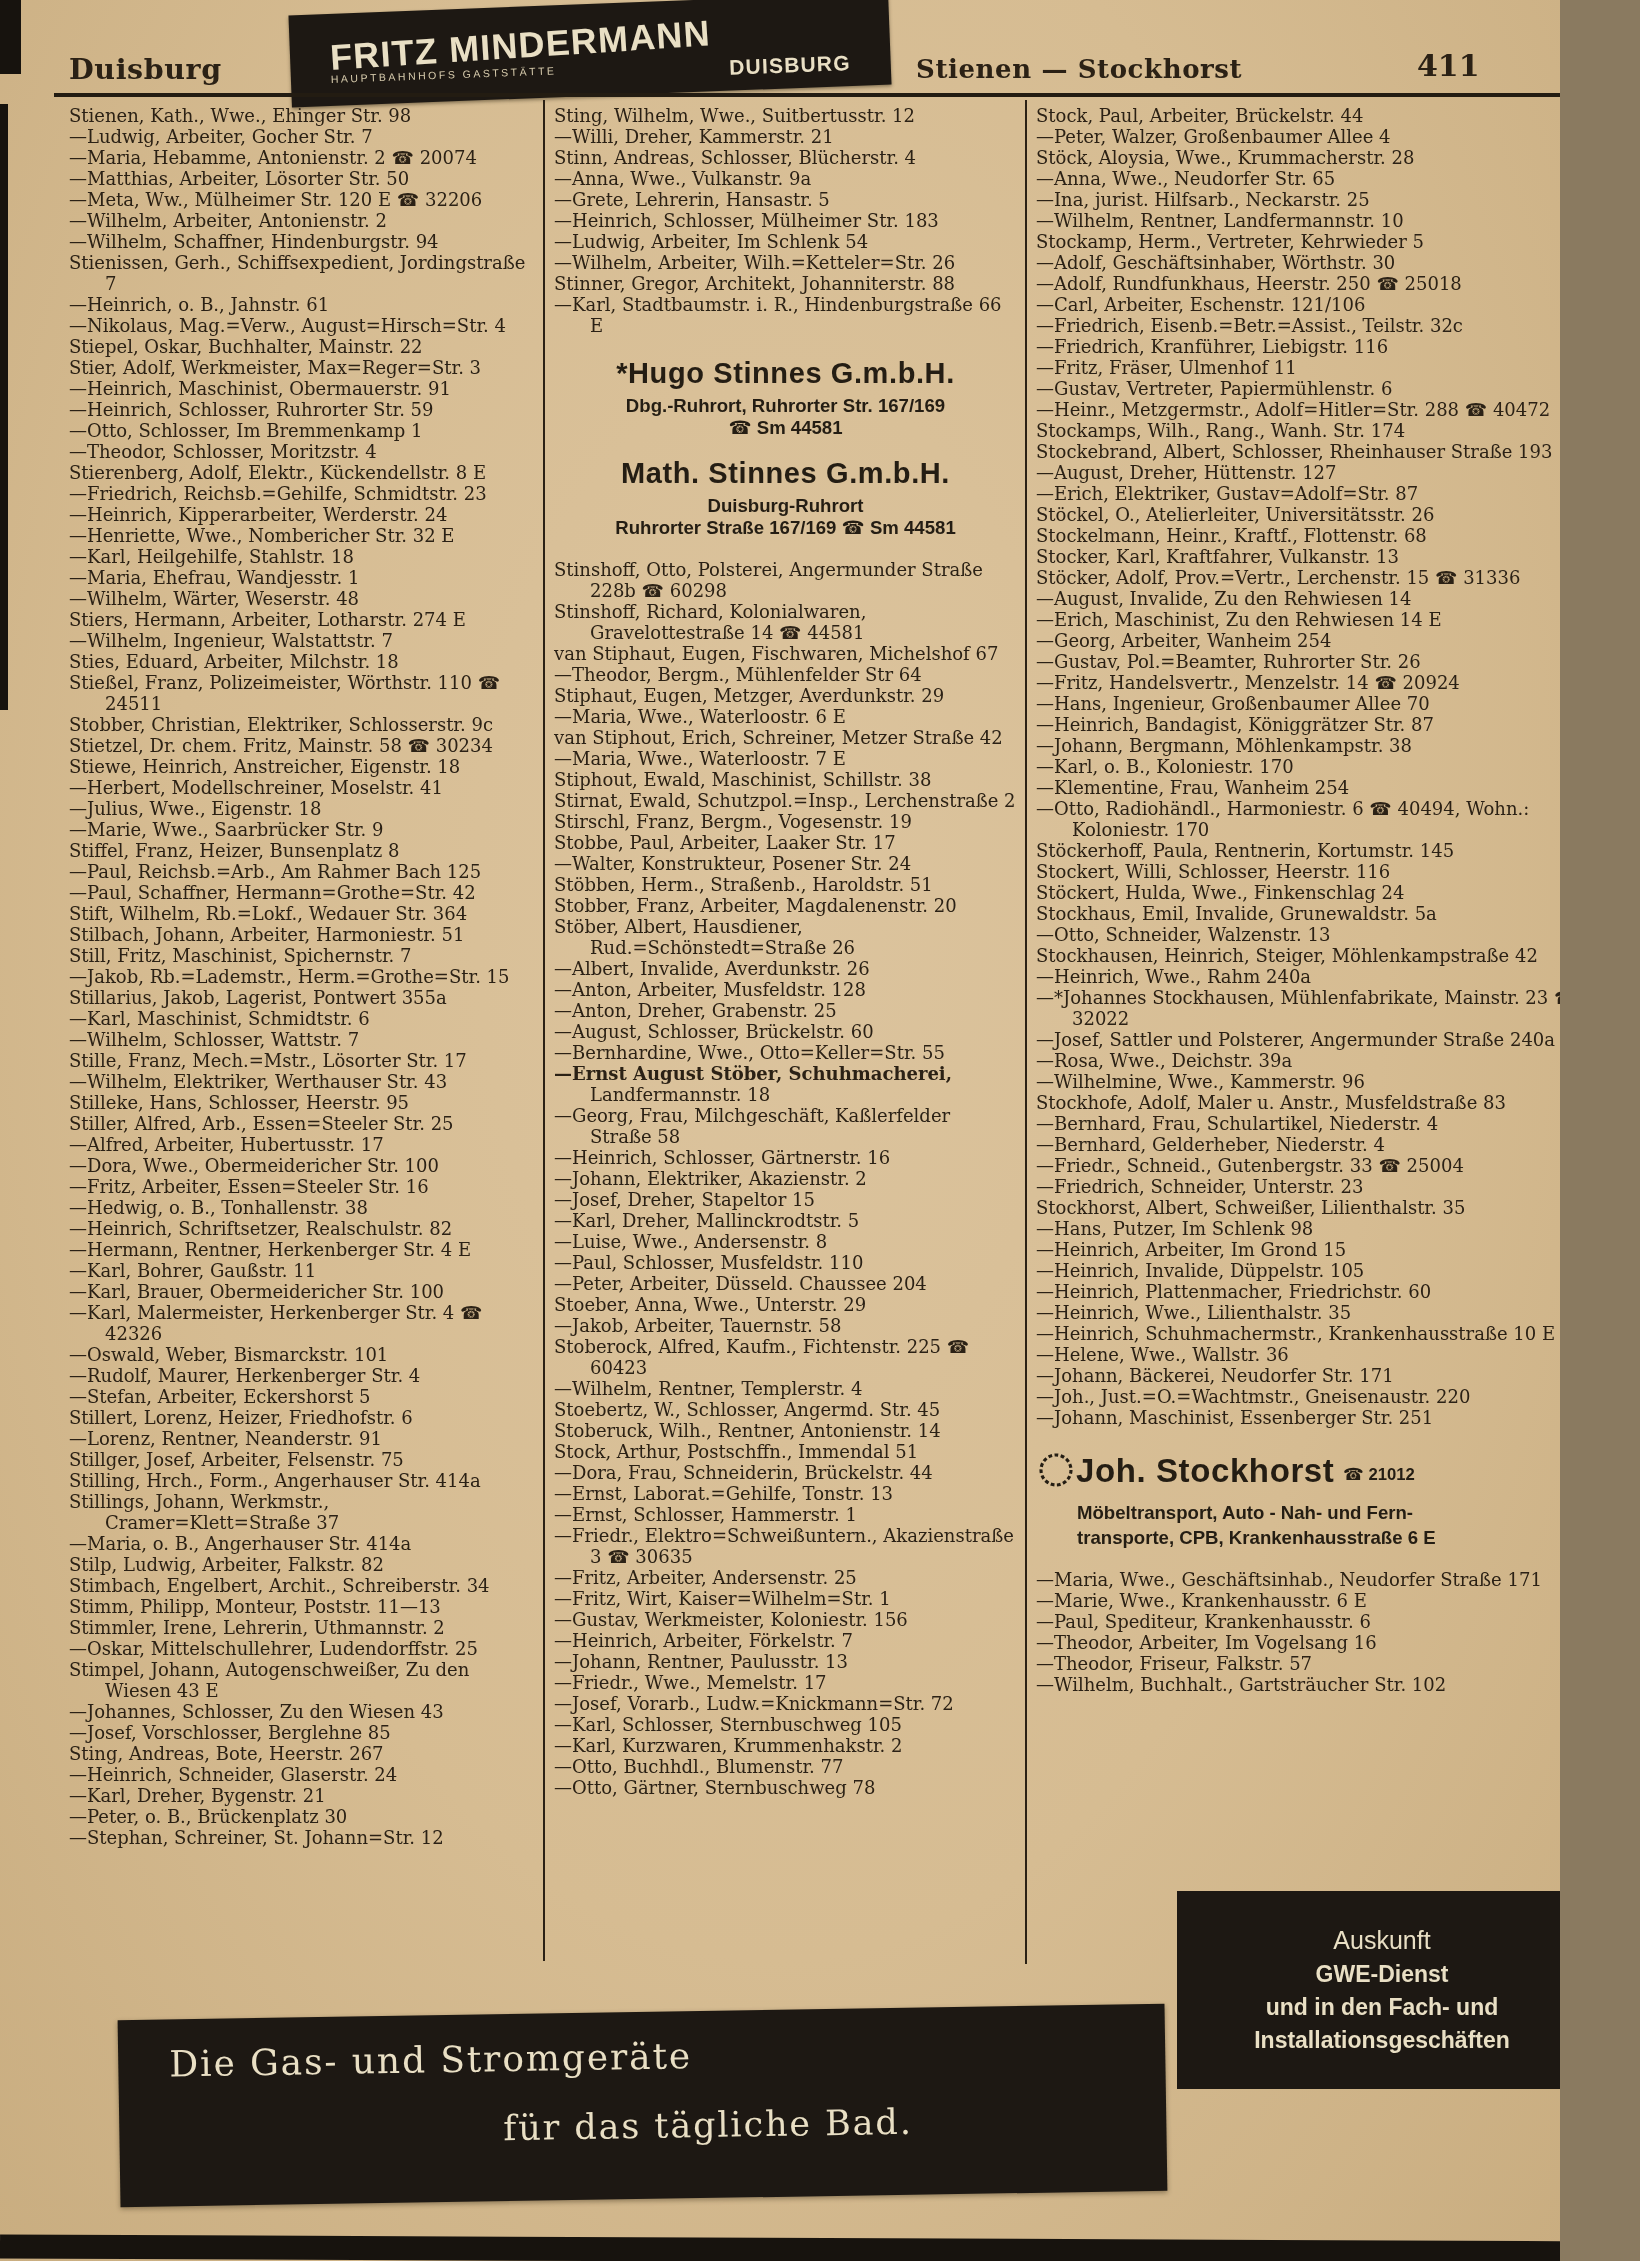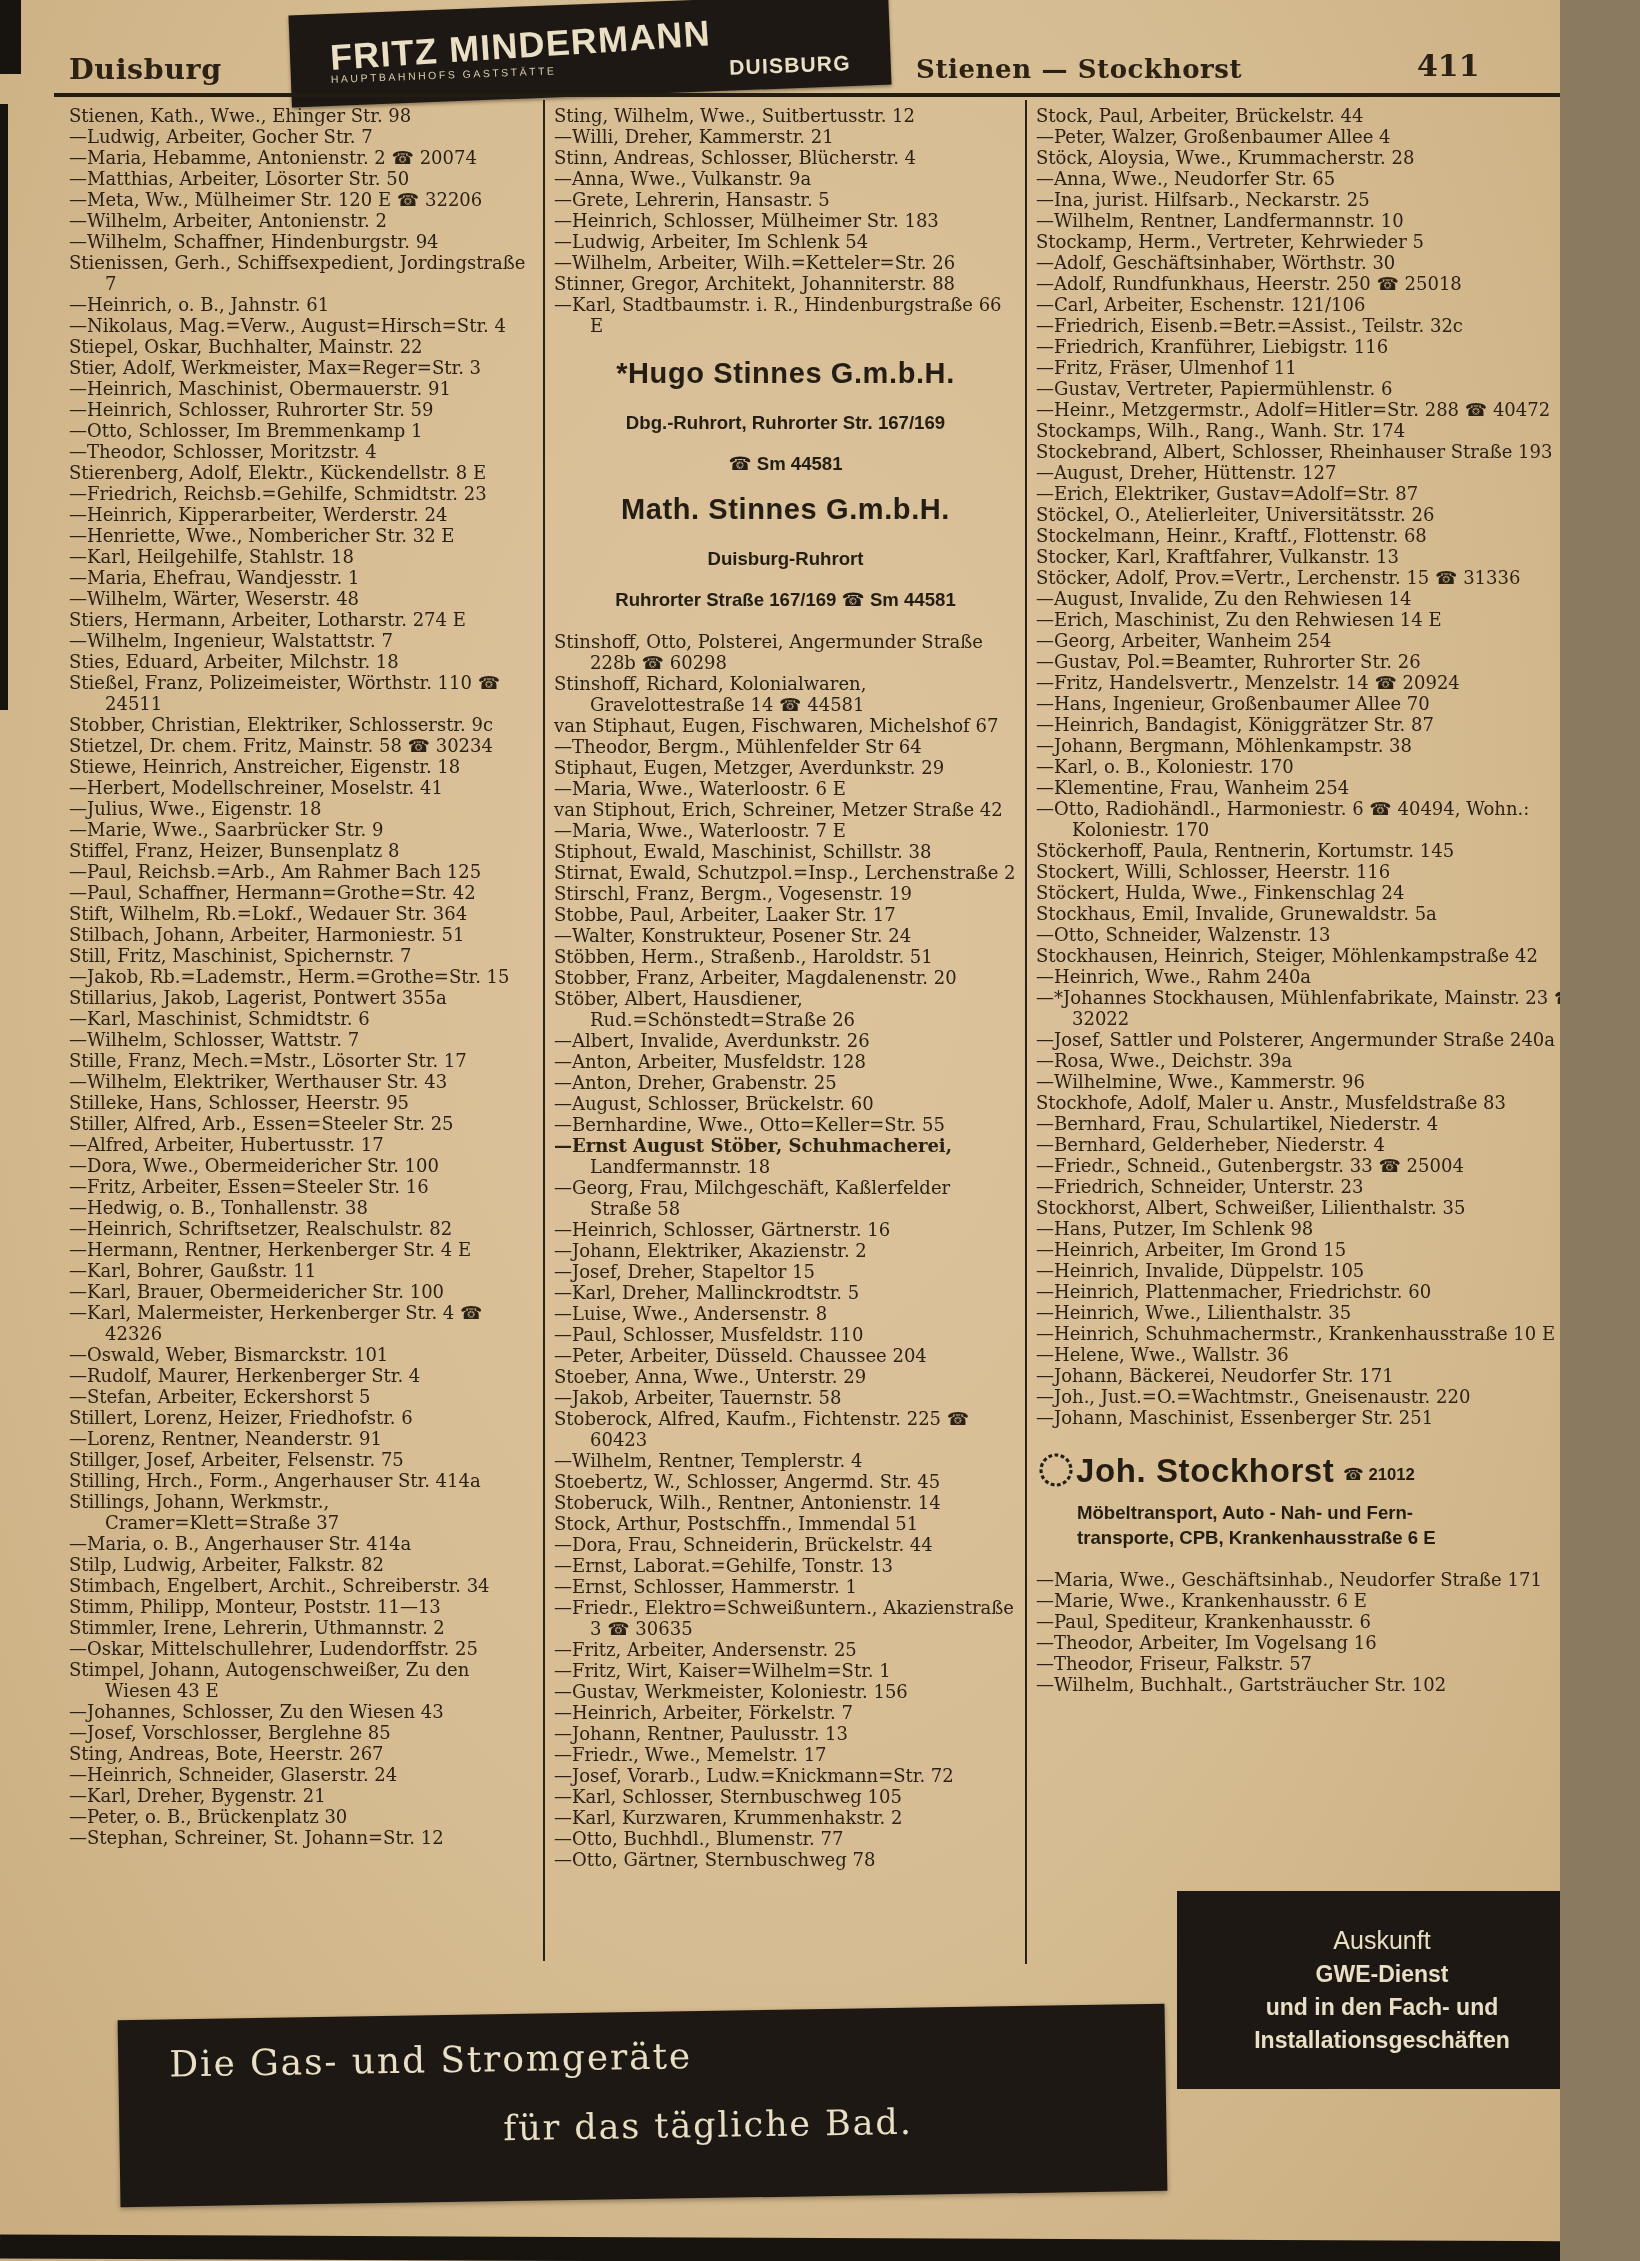--- a/index.html
+++ b/index.html
@@ -35,22 +35,22 @@
   .vrule{position:absolute;top:100px;width:1.9px;background:#2b2115;}
   .vrule1{left:543px;height:1861px;}
   .vrule2{left:1025px;height:1864px;}
   .entry{padding-left:36px;text-indent:-36px;}
   .entry b{font-weight:bold;}
   
   .ad{font-family:"Liberation Sans","DejaVu Sans",sans-serif;text-align:center;color:#241d13;}
   .ad-hugo{margin:21px 0 16px 0;}
   .ad-math{margin:18.6px 0 21px 0;}
   .ad-title{font-size:29px;font-weight:bold;letter-spacing:0.6px;line-height:1.15;}
-  .ad-sub{font-size:18.6px;font-weight:bold;margin-top:22px;}
-  .ad-phone{font-size:18.6px;font-weight:bold;margin-top:20px;}
+  .ad-sub{font-size:18.6px;font-weight:bold;margin-top:5px;}
+  .ad-phone{font-size:18.6px;font-weight:bold;margin-top:1px;}
   .ad-stockhorst{margin:22px 0 18.6px 0;text-align:left;}
   .ad-sth-row{display:flex;align-items:center;}
   .laurel{flex:0 0 auto;width:40px;height:40px;}
   .ad-sth-title{font-size:33px;font-weight:bold;letter-spacing:0.6px;}
   .ad-sth-phone{font-size:16.7px;font-weight:bold;margin-left:8.7px;margin-top:8.7px;}
   .ad-sth-lines{margin-top:10px;padding-left:41px;font-size:18.6px;font-weight:bold;line-height:1.35;}
   
   .banner-left{
     position:absolute;left:119px;top:2012px;width:1047px;height:187px;
     background:#1d1813;transform:rotate(-0.9deg);

